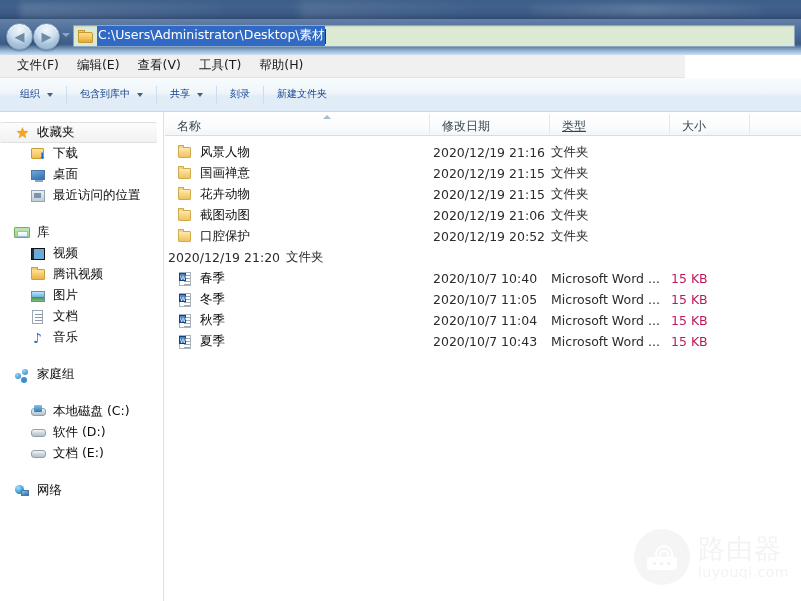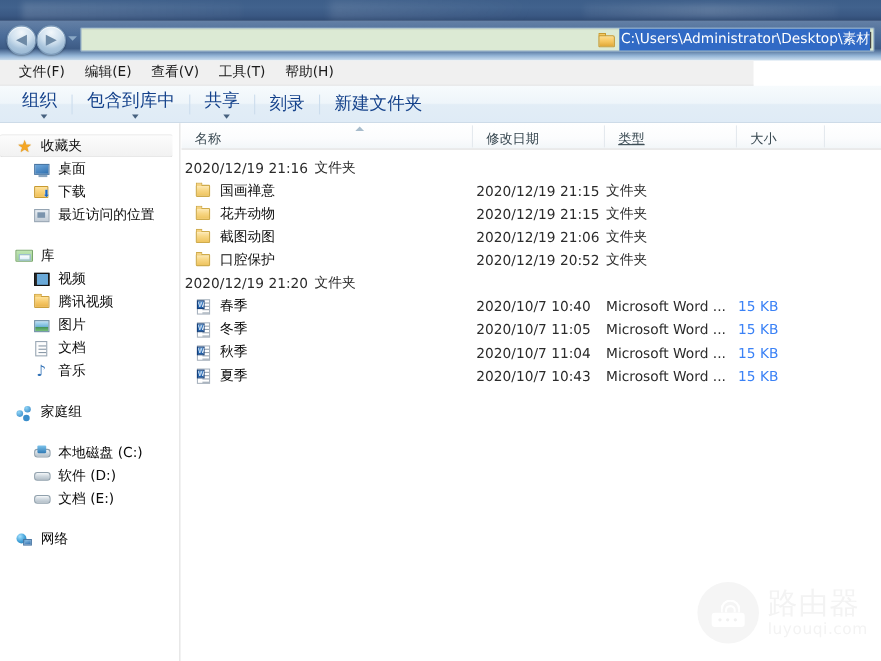--- a/index.html
+++ b/index.html
@@ -87,21 +87,20 @@
     left: 73px; top: 6px;
     width: 722px; height: 22px;
     background: #dcead4;
     border: 1px solid #8ba7c4;
     border-radius: 1px;
     box-shadow: inset 0 1px 1px rgba(0,0,0,0.08);
     display: flex;
     align-items: center;
     padding: 0 2px;
     box-sizing: border-box;
-    justify-content: flex-end;
   }
   .addr-folder-icon {
     width: 15px; height: 13px;
     margin: 0 4px 0 2px;
     position: relative;
     flex: 0 0 auto;
   }
   .addr-folder-icon .fb {
     position: absolute; left: 0; top: 2px; width: 15px; height: 11px;
     background: linear-gradient(180deg, #ffdc8a 0%, #f4c45c 55%, #e0a838 100%);
@@ -154,28 +153,27 @@
     left: 0; top: 78px;
     width: 801px; height: 34px;
     background: linear-gradient(180deg, #f7fbfd 0%, #eef5fa 48%, #e2edf6 52%, #dfebf6 100%);
     border-bottom: 1px solid #c8d7e6;
     display: flex;
     align-items: center;
     padding-left: 10px;
     box-sizing: border-box;
   }
   .tb-item {
-    font-size: 16px;
+    font-size: 10px;
     color: #15428b;
     display: flex;
     align-items: center;
     padding: 3px 10px 4px 10px;
     white-space: nowrap;
     cursor: default;
-    flex-direction: column;
   }
   .tb-caret {
     width: 0; height: 0;
     border-left: 3.5px solid transparent;
     border-right: 3.5px solid transparent;
     border-top: 4px solid #46617f;
     margin-left: 7px;
     margin-top: 2px;
   }
   .tb-sep {
@@ -417,21 +415,21 @@
   .cell-name {
     width: 265px;
     display: flex;
     align-items: center;
     padding-left: 12px;
     box-sizing: border-box;
     white-space: nowrap;
   }
   .cell-date { width: 120px; color: #2b2b2b; padding-left: 3px; box-sizing: border-box; white-space: nowrap; }
   .cell-type { width: 120px; color: #2b2b2b; padding-left: 1px; box-sizing: border-box; white-space: nowrap; }
-  .cell-size { width: 80px; color: #3b82f6; padding-left: 1px; box-sizing: border-box; white-space: nowrap; text-align: left; }
+  .cell-size { width: 80px; color: #be185d; padding-left: 1px; box-sizing: border-box; white-space: nowrap; text-align: left; }
   .row-icon {
     width: 16px; height: 15px;
     margin-right: 7px;
     position: relative;
     flex: 0 0 auto;
   }
   .fi-folder {
     position: absolute; left: 1px; top: 2px; width: 13px; height: 11px;
     background: linear-gradient(180deg, #fde9b4 0%, #f7d684 45%, #eec45f 100%);
     border: 1px solid #cfab4c; border-radius: 1px; box-sizing: border-box;
@@ -592,29 +590,29 @@
 
     <div class="nav-group">
       <div class="nav-row selected">
         <span class="nav-icon">
             <span class="ic-star">★</span>
           </span>
         <span class="nav-label">收藏夹</span>
       </div>
       <div class="nav-row child">
         <span class="nav-icon">
+            <span class="ic-download"></span>
+          </span>
+        <span class="nav-label">下载</span>
+      </div>
+      <div class="nav-row child">
+        <span class="nav-icon">
             <span class="ic-desktop"></span>
           </span>
         <span class="nav-label">桌面</span>
-      </div>
-      <div class="nav-row child">
-        <span class="nav-icon">
-            <span class="ic-download"></span>
-          </span>
-        <span class="nav-label">下载</span>
       </div>
       <div class="nav-row child">
         <span class="nav-icon">
             <span class="ic-recent"></span>
           </span>
         <span class="nav-label">最近访问的位置</span>
       </div>
     </div>
 
     <div class="nav-spacer"></div>
@@ -719,20 +717,26 @@
       </div>
       <div class="col size">
         <span>大小</span>
       </div>
       <div class="col blank"></div>
     </div>
 
     <div class="rows">
 
       <div class="row">
+        <span class="cell-name">
+          <span class="row-icon">
+              <span class="fi-folder"></span>
+            </span>
+          <span>风景人物</span>
+        </span>
         <span class="cell-date">2020/12/19 21:16</span>
         <span class="cell-type">文件夹</span>
         <span class="cell-size"></span>
       </div>
 
       <div class="row">
         <span class="cell-name">
           <span class="row-icon">
               <span class="fi-folder"></span>
             </span>

